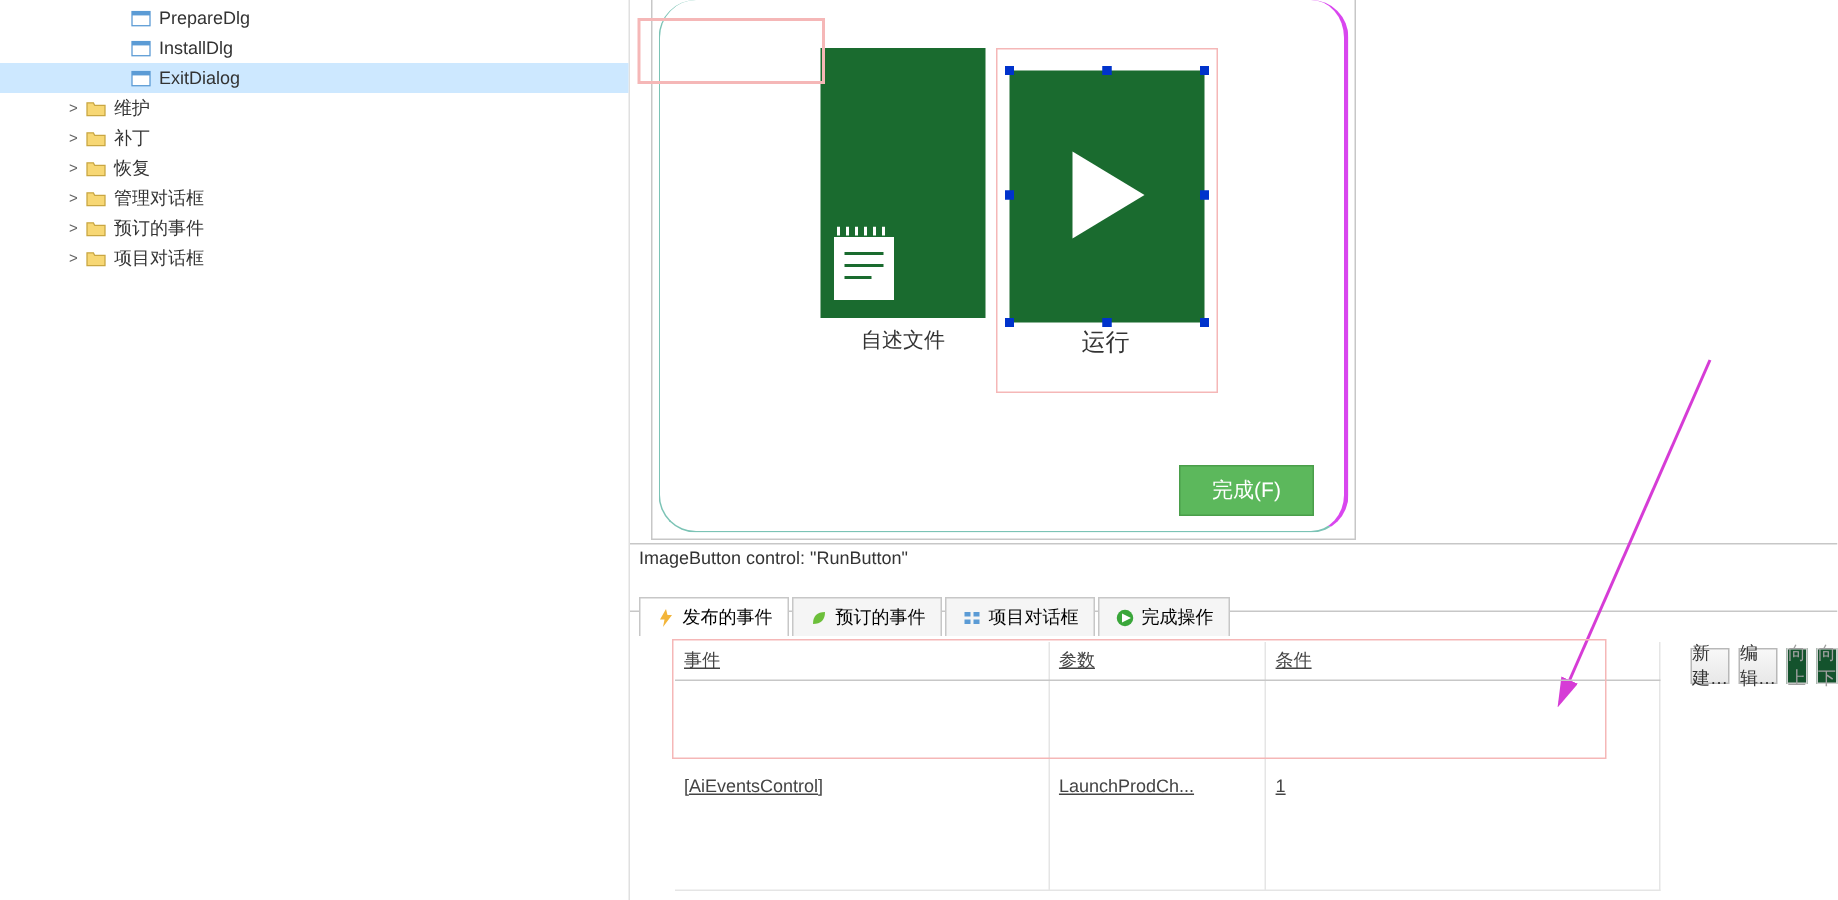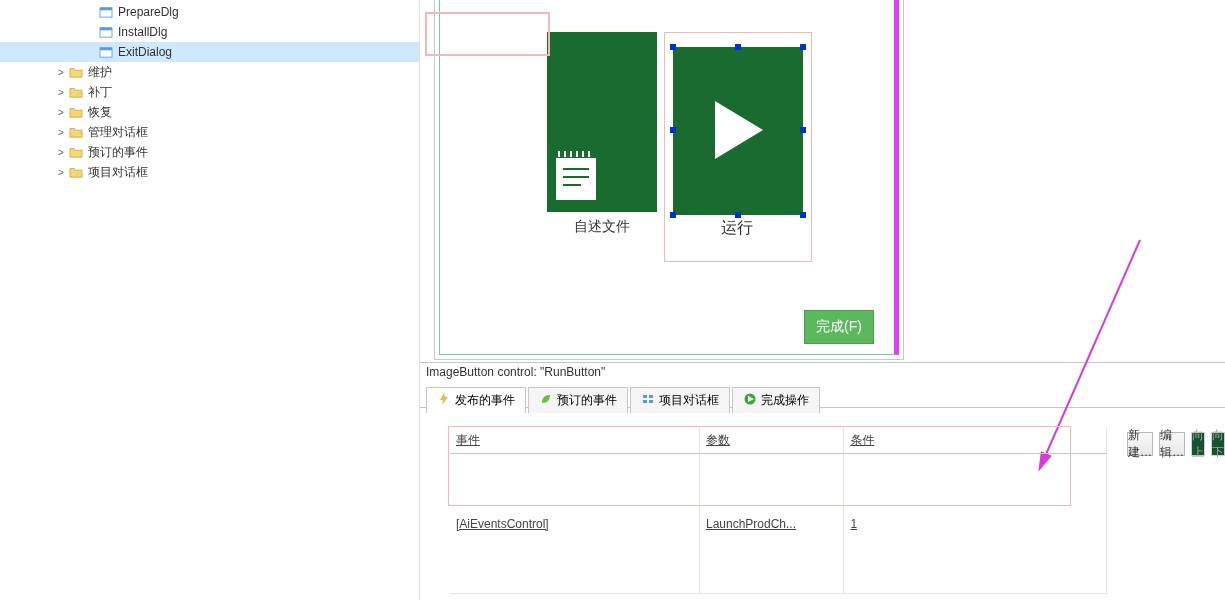--- a/index.html
+++ b/index.html
@@ -2,56 +2,56 @@
 <html><head>
 <meta charset="utf-8">
 <style>
 * { margin: 0; padding: 0; box-sizing: border-box; font-family: "Microsoft YaHei", "Segoe UI", sans-serif; font-size: 12px; }
 body { background: #fff; width: 1225px; height: 600px; overflow: hidden; position: relative; }
 
 .root { display: flex; height: 100%; }
 
 
 .tree-panel { width: 420px; background: #fff; border-right: 1px solid #e0e0e0; padding-top: 2px; }
-.tree-item { display: flex; align-items: center; height: 20px; padding-left: 12px; cursor: pointer; }
+.tree-item { display: flex; align-items: center; height: 20px; padding-left: 0; cursor: pointer; }
 .tree-item.selected { background: #cde8ff; }
 .tree-indent { display: inline-block; }
 .tree-toggle { width: 14px; text-align: center; color: #666; font-size: 10px; user-select: none; }
 .tree-icon { width: 16px; height: 16px; display: inline-flex; align-items: center; justify-content: center; margin-right: 4px; }
 .folder-icon svg { width: 14px; height: 12px; }
 .dialog-icon svg { width: 14px; height: 12px; }
 .tree-label { color: #333; }
 
 
 .right-area { flex: 1; display: flex; flex-direction: column; position: relative; }
 
 .designer-area { flex: 0 0 362px; background: #fff; position: relative; }
 .dialog-preview { position: absolute; left: 14px; top: 0; width: 470px; height: 360px; border-left: 1px solid #c7c7c7; border-right: 1px solid #c7c7c7; border-bottom: 1px solid #c7c7c7; background: #fff; }
-.dialog-inner { position: absolute; left: 4px; right: 4px; top: 0; bottom: 4px; border-left: 1px solid #7bc3b5; border-right: 5px solid #d946ef; border-bottom: 1px solid #7bc3b5; }
+.dialog-inner { position: absolute; left: 4px; right: 4px; top: 0; bottom: 4px; border-left: 1px solid #7bc3b5; border-right: 3px solid #d946ef; border-bottom: 1px solid #7bc3b5; border-radius: 25px; }
 
 .btn-readme { position: absolute; left: 107px; top: 32px; width: 110px; height: 180px; background: #1a6b2f; }
 .btn-run-wrap { position: absolute; left: 224px; top: 32px; width: 148px; height: 230px; border: 1px solid #f5b7b7; }
 .btn-run { position: absolute; left: 8px; top: 14px; width: 130px; height: 168px; background: #1a6b2f; }
 .sel-handle { position: absolute; width: 6px; height: 6px; background: #0033cc; border: 1px solid #0033cc; }
 .caption-readme { position: absolute; left: 107px; top: 218px; width: 110px; text-align: center; color: #333; font-size: 14px; }
 .caption-run { position: absolute; left: 232px; top: 218px; width: 130px; text-align: center; color: #333; font-size: 16px; }
 
 .notepad-icon { position: absolute; left: 8px; bottom: 8px; }
 .play-icon { position: absolute; left: 38px; top: 50px; }
 
-.finish-btn { position: absolute; right: 20px; bottom: 10px; width: 70px; height: 34px; background: #5cb85c; color: #fff; display: flex; align-items: center; justify-content: center; font-size: 14px; border: 1px solid #4a9e4a; }
+.finish-btn { position: absolute; right: 20px; bottom: 10px; width: 90px; height: 34px; background: #5cb85c; color: #fff; display: flex; align-items: center; justify-content: center; font-size: 14px; border: 1px solid #4a9e4a; }
 
 .annotation { position: absolute; left: 130px; top: 300px; color: #d63cd6; font-size: 20px; }
 .arrow-svg { position: absolute; left: 420px; top: 230px; pointer-events: none; }
 
 
 .bottom-panel { flex: 1; border-top: 1px solid #c7c7c7; background: #fff; display: flex; flex-direction: column; }
 .control-label-row { padding: 2px 6px; color: #333; font-size: 12px; }
 .tab-row { display: flex; border-bottom: 1px solid #c7c7c7; padding-left: 6px; }
-.tab { display: flex; align-items: flex-start; gap: 4px; padding: 4px 10px; border: 1px solid #c7c7c7; border-bottom: none; background: #f5f5f5; margin-right: 2px; cursor: pointer; position: relative; top: 6px; }
+.tab { display: flex; align-items: center; gap: 4px; padding: 4px 10px; border: 1px solid #c7c7c7; border-bottom: none; background: #f5f5f5; margin-right: 2px; cursor: pointer; position: relative; top: 17px; }
 .tab.active { background: #fff; }
 .tab-icon { width: 14px; height: 14px; display: inline-flex; align-items: center; justify-content: center; }
 
 .highlight-box-tab { position: absolute; border: 2px solid #f5b7b7; pointer-events: none; }
 
 .grid-area { flex: 1; display: flex; padding: 20px 10px 6px 30px; gap: 20px; position: relative; }
 .grid-table { flex: 1; border-collapse: collapse; }
 .grid-table th, .grid-table td { text-align: left; padding: 4px 6px; border-bottom: 1px solid #e5e5e5; border-right: 1px solid #e5e5e5; font-weight: normal; color: #444; text-decoration: underline; }
 .grid-table th { border-bottom: 1px solid #c7c7c7; }
 .grid-highlight { position: absolute; border: 1px solid #f5b7b7; pointer-events: none; }

